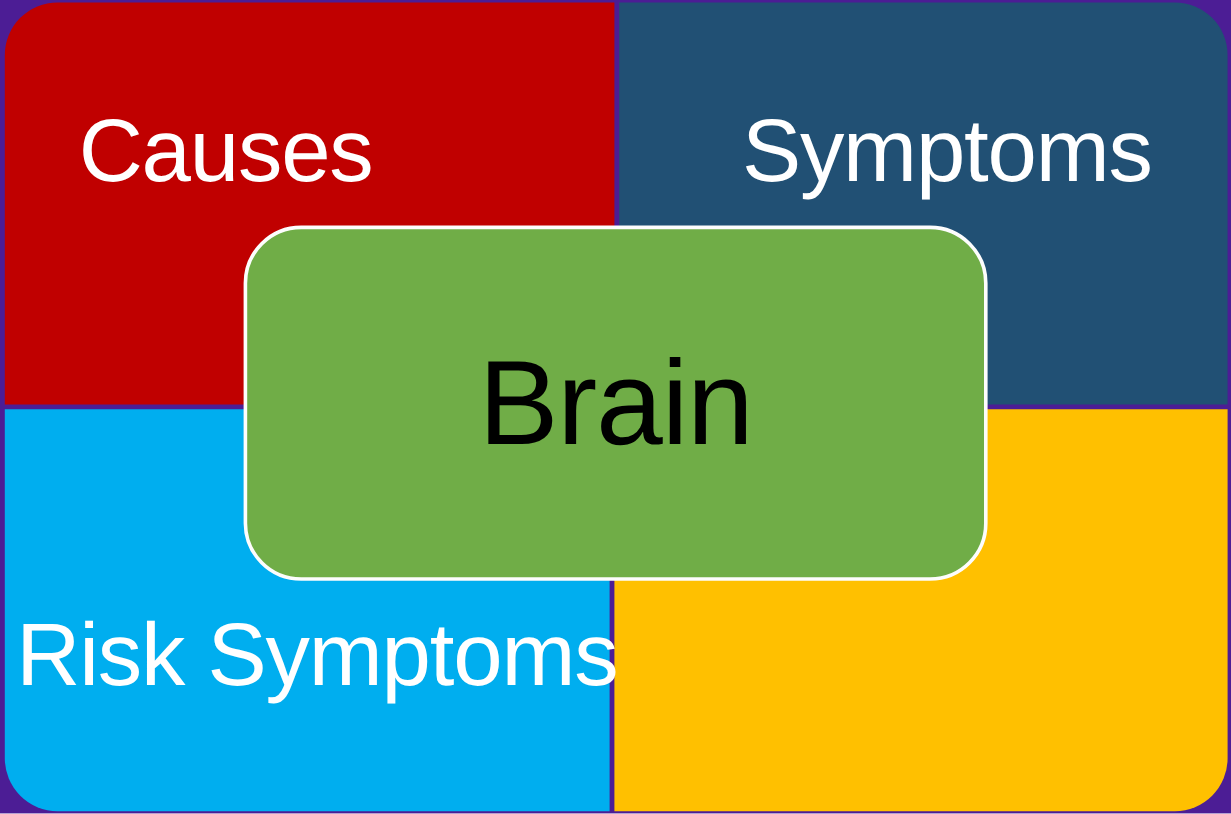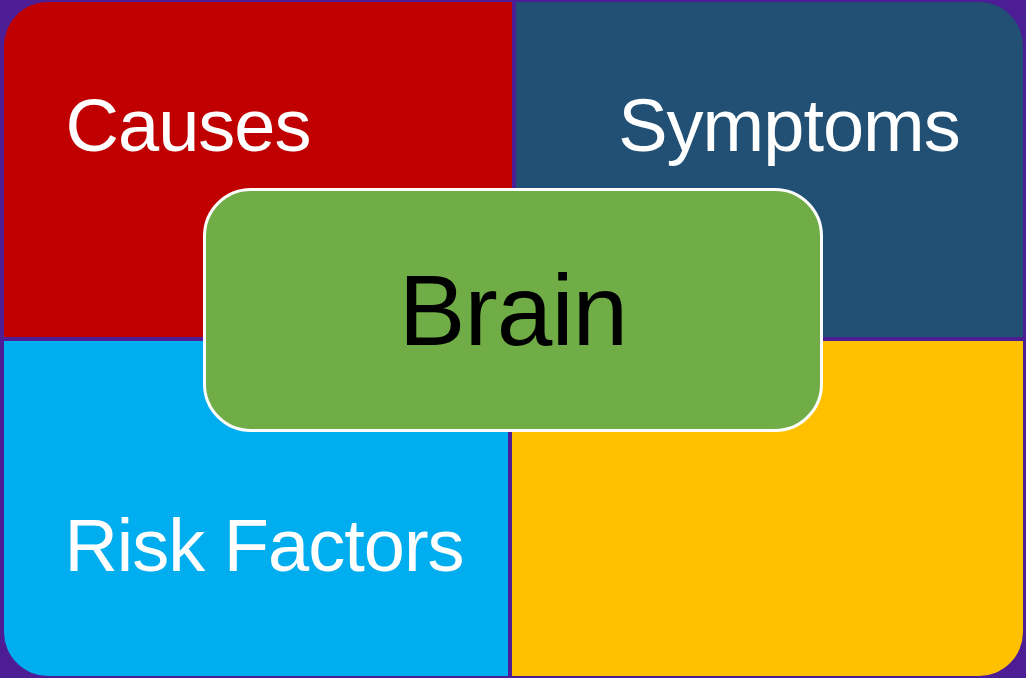--- a/index.html
+++ b/index.html
@@ -47,21 +47,21 @@
     white-space: nowrap;
     line-height: 1;
   }
   .label-causes       { left: 188px; top: 126px; }
   .label-symptoms     { left: 789px; top: 126px; }
   .label-risk-factors { left: 264px; top: 546px; }
   .label-diagnosis    { left: 780px; top: 546px; }
   .center-box {
     position: absolute;
     left: 203px; top: 188px;
-    width: 620px; height: 244px;
+    width: 620px; height: 296px;
     box-sizing: border-box;
     border: 3px solid #fdfdfd;
     border-radius: 48px;
     display: flex;
     flex-direction: column;
     align-items: center;
     justify-content: center;
     text-align: center;
   }
   .center-title {
@@ -82,20 +82,20 @@
   <div class="quadrant quadrant-symptoms" style="background-color: rgb(33, 80, 116);"></div>
 
   <div class="quadrant quadrant-risk-factors" style="background-color: rgb(0, 174, 239);"></div>
 
   <div class="quadrant quadrant-diagnosis" style="background-color: rgb(255, 192, 0);"></div>
 
   <div class="quad-label label-causes">Causes</div>
 
   <div class="quad-label label-symptoms">Symptoms</div>
 
-  <div class="quad-label label-risk-factors">Risk Factors</div>
+  <div class="quad-label label-risk-factors">Risk Symptoms</div>
 
 
   <div class="center-box" style="background-color: rgb(112, 173, 71);">
     <div class="center-title">Brain</div>
   </div>
 
 </div>
 
 </body></html>

